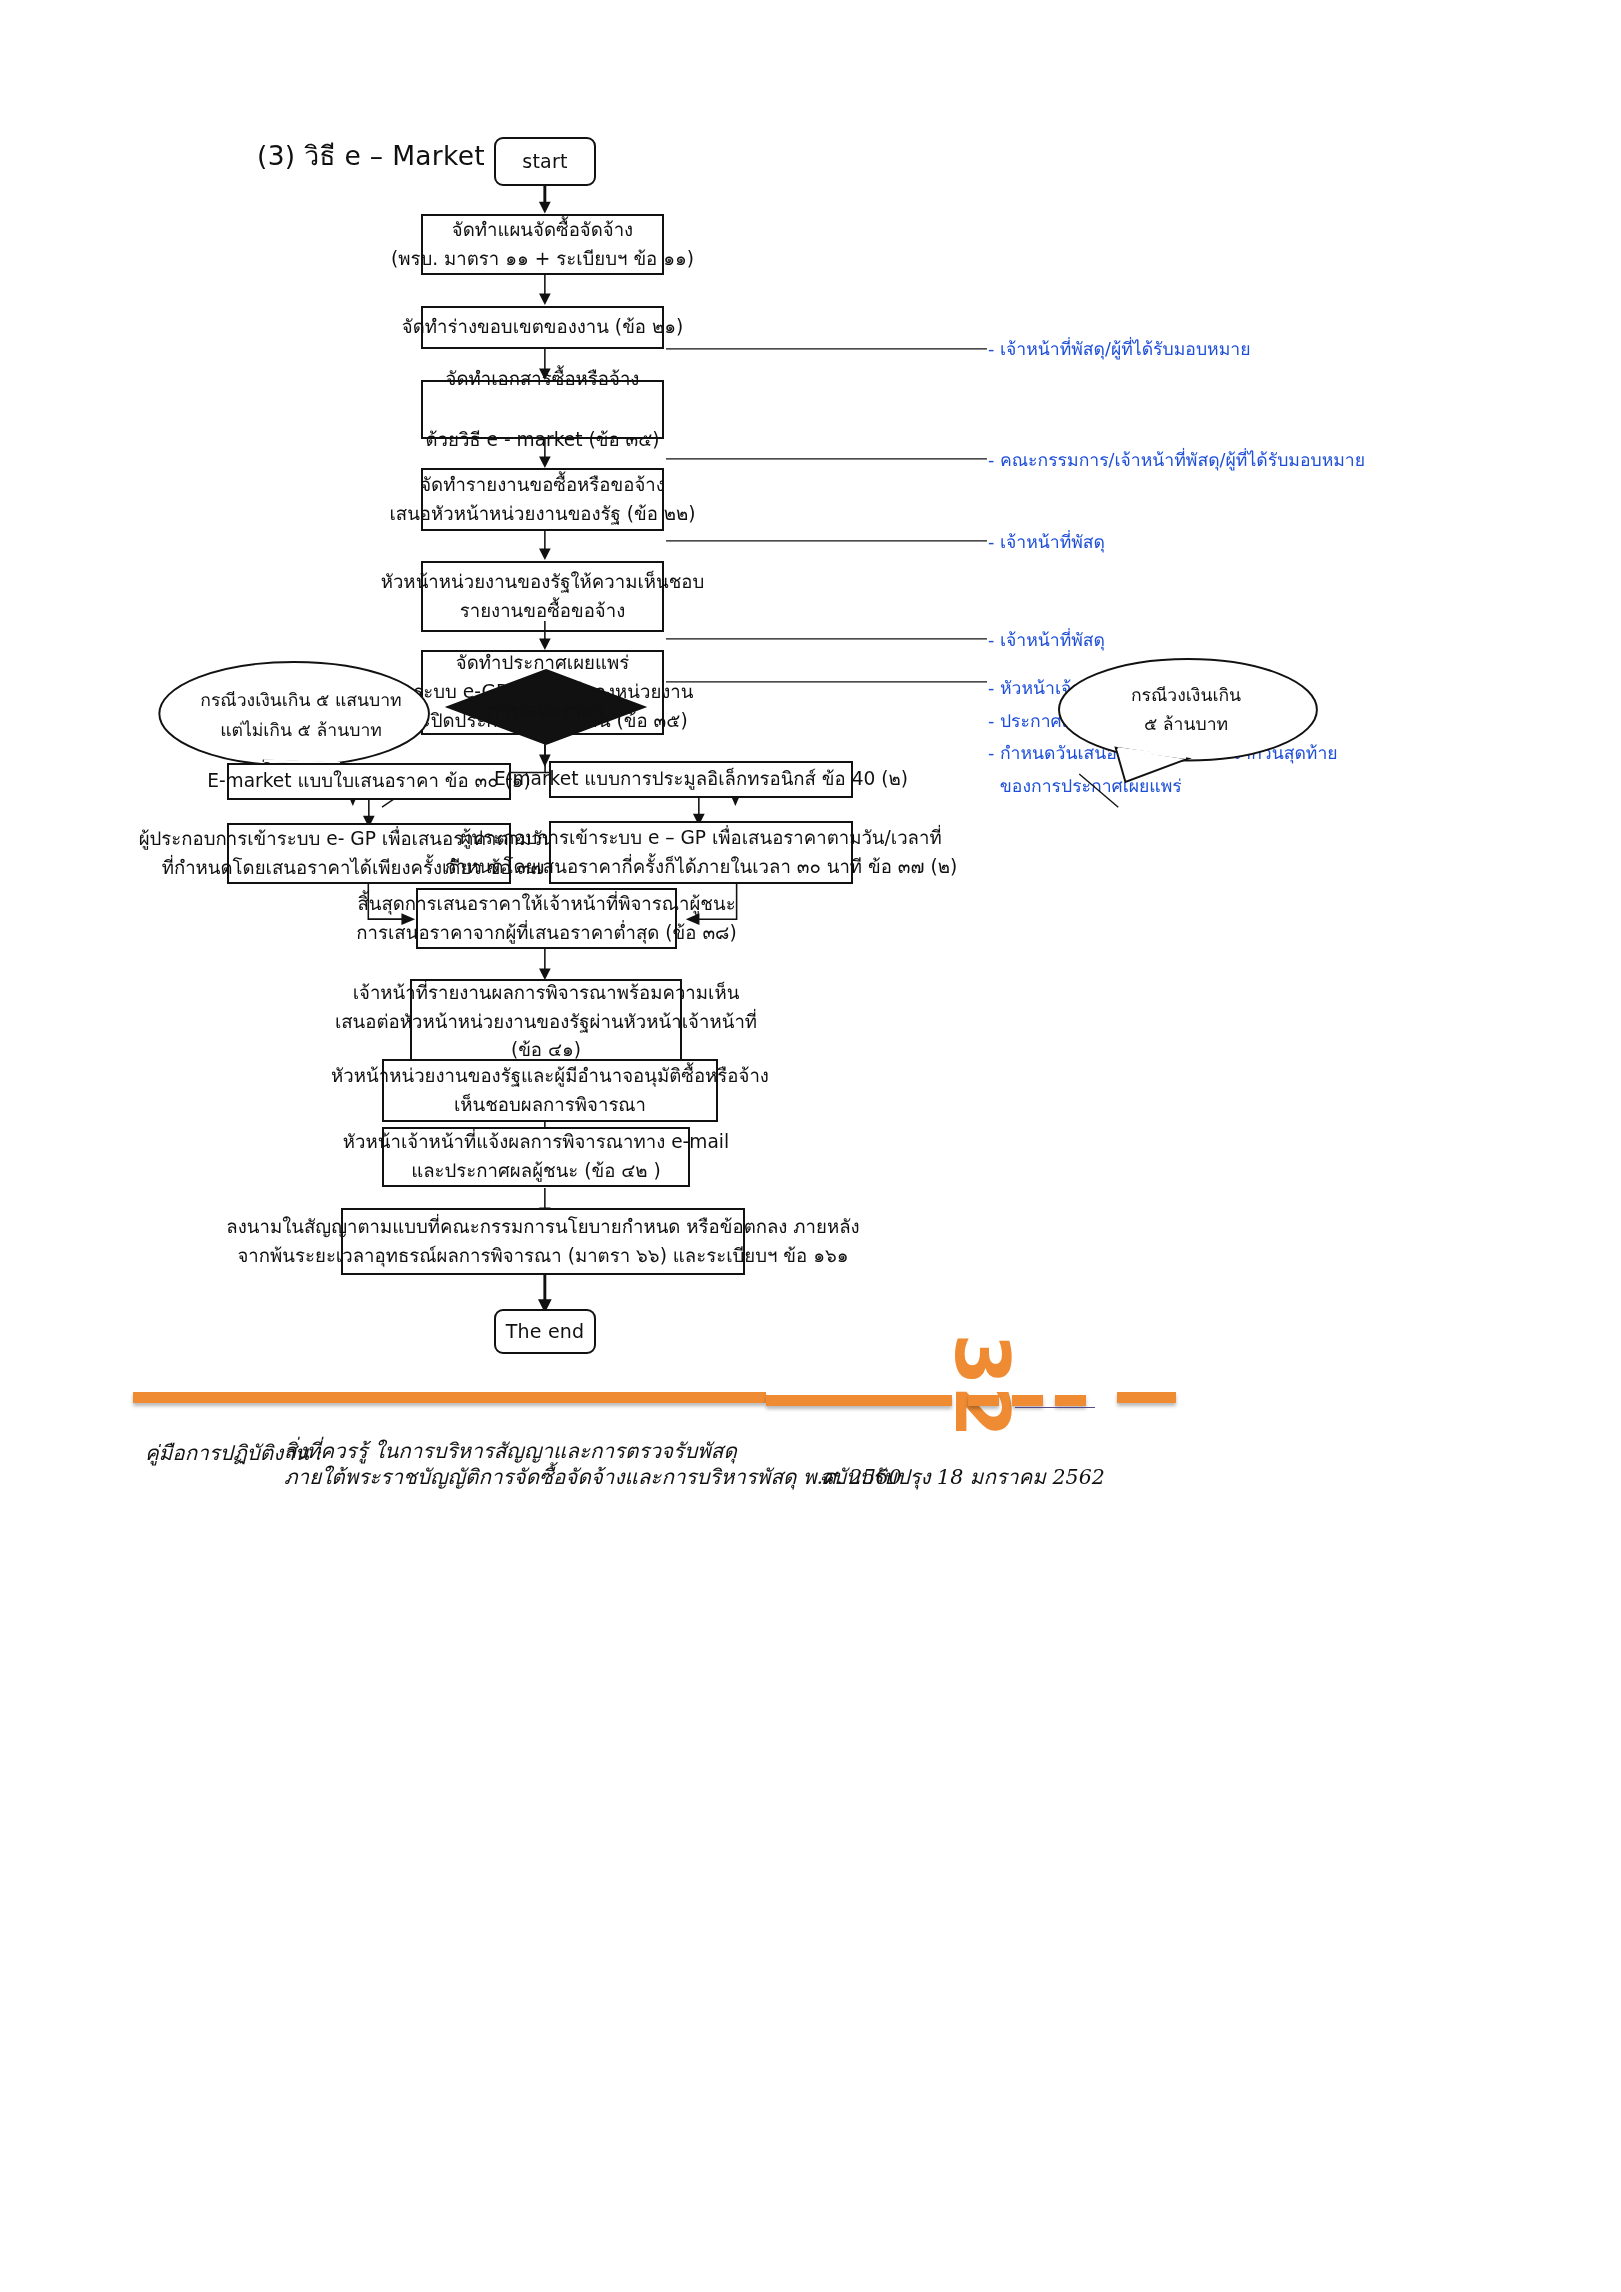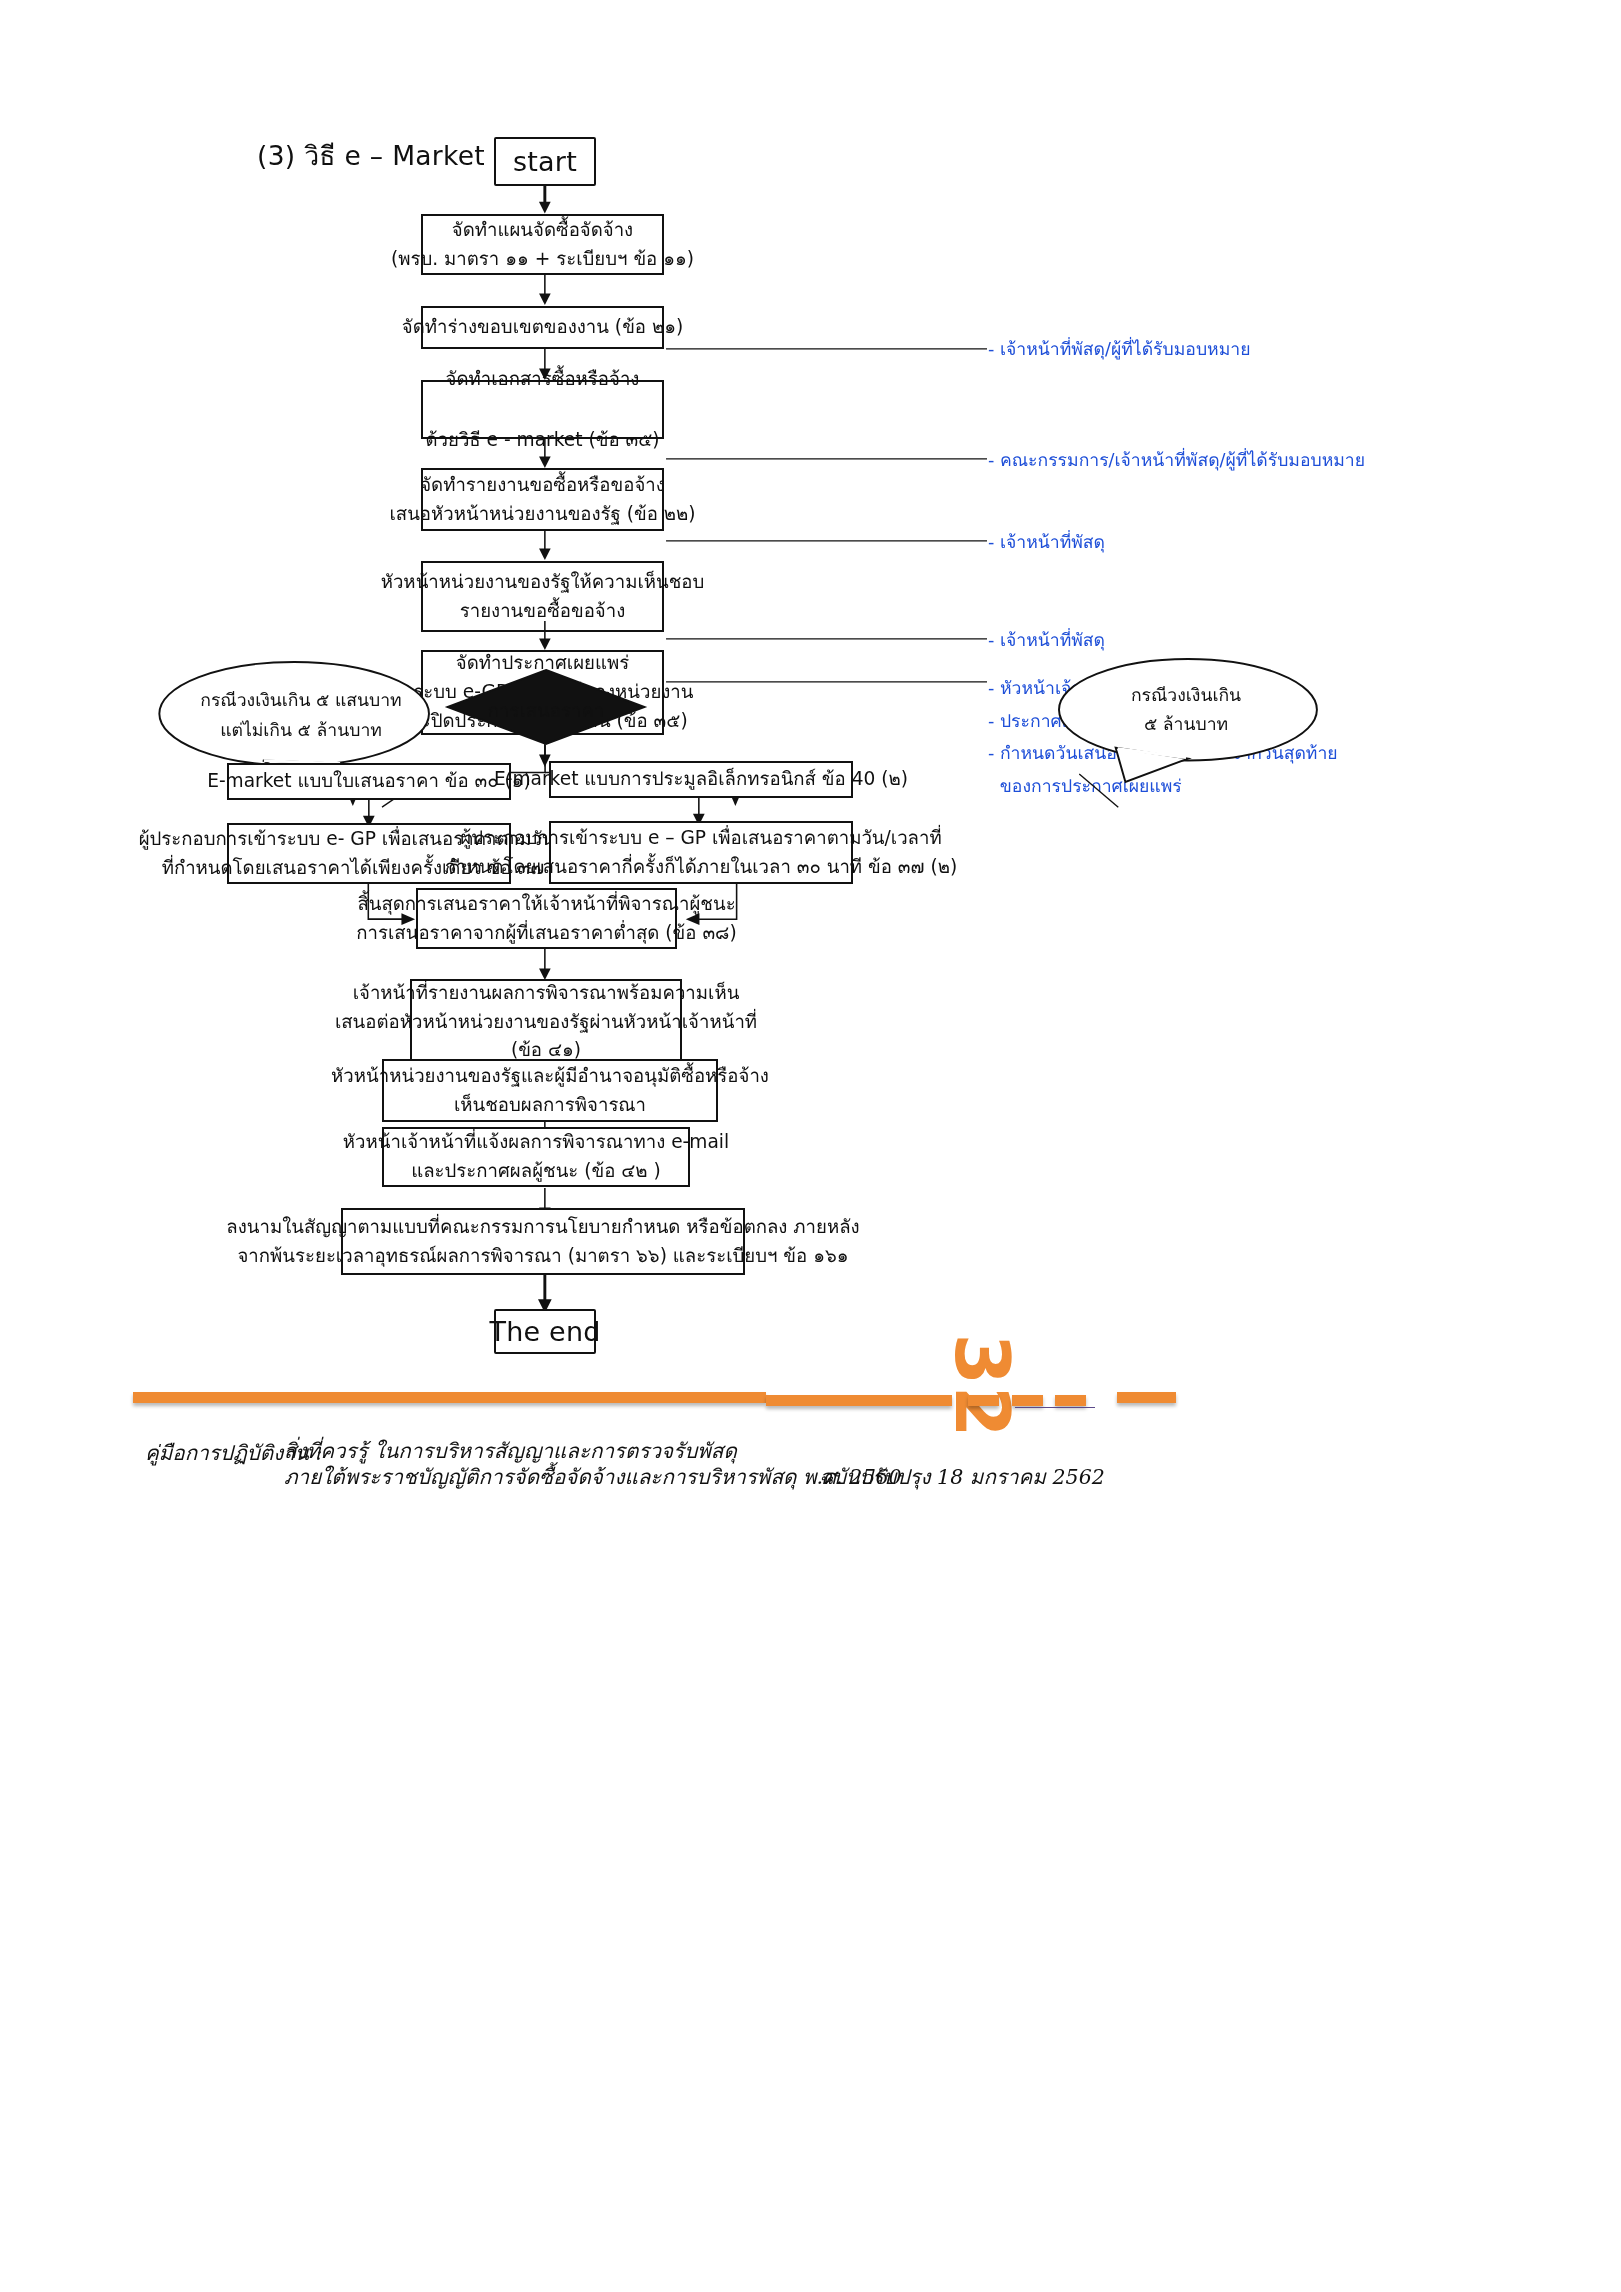--- a/index.html
+++ b/index.html
@@ -30,23 +30,23 @@
     text-align: center;
     background: #ffffff;
     border: 2px solid #111111;
     line-height: 1.55;
   }
   .node .ln {
     display: block;
     white-space: nowrap;
   }
   .terminator {
-    border-radius: 2px;
+    border-radius: 9px;
     border-width: 2px;
-    font-size: 27px;
+    font-size: 19px;
     letter-spacing: 0.2px;
   }
   .process {
     font-size: 18.6px;
   }
   .branch-box {
     font-size: 18.6px;
   }
 
   

